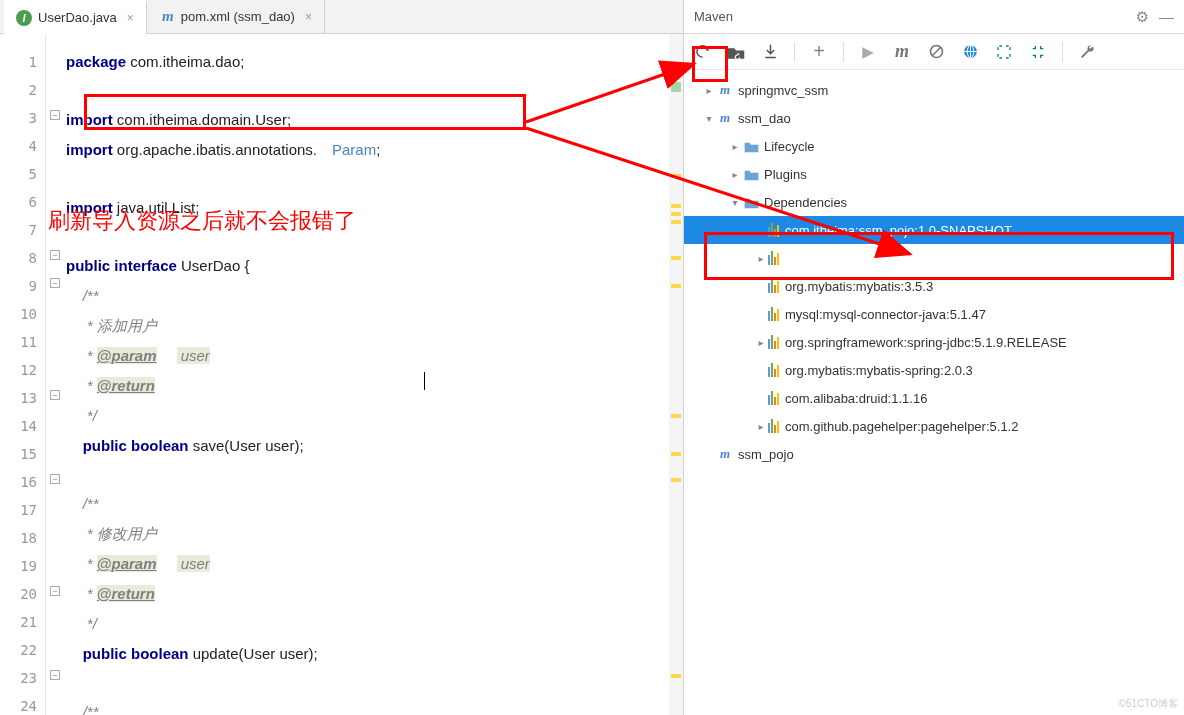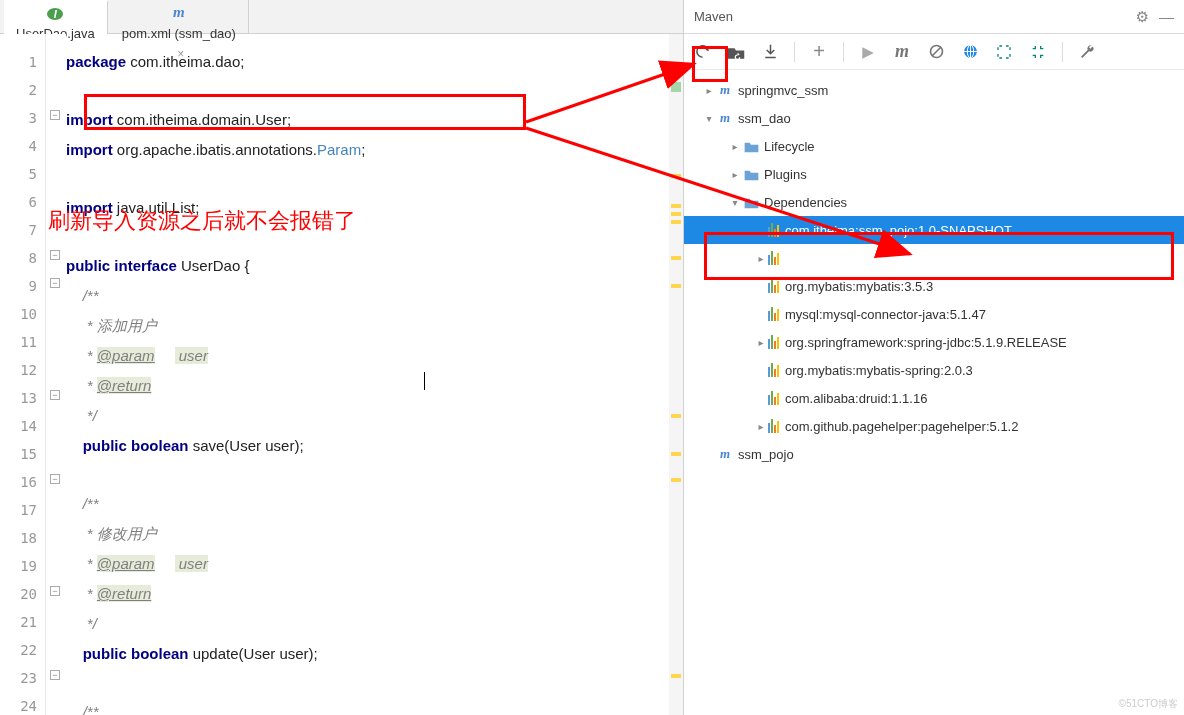--- a/index.html
+++ b/index.html
@@ -2,38 +2,38 @@
 <html><head>
 <meta charset="utf-8">
 <style>
 * { margin:0; padding:0; box-sizing:border-box; font-family: "Segoe UI", "Microsoft YaHei", sans-serif; }
 body { background:#fff; width:1184px; height:715px; overflow:hidden; position:relative; }
 .main { display:flex; height:715px; }
 
 
 .editor-pane { width:684px; border-right:1px solid #d1d1d1; display:flex; flex-direction:column; background:#fff; }
 .editor-tabs { height:34px; background:#f2f2f2; border-bottom:1px solid #d1d1d1; display:flex; align-items:center; padding-left:4px; gap:2px; }
-.tab { display:flex; align-items:center; gap:6px; padding:6px 12px; font-size:13px; color:#333; border-right:1px solid #d1d1d1; height:34px; cursor:pointer;flex-direction:column; }
+.tab { display:flex; align-items:center; gap:6px; padding:6px 12px; font-size:13px; color:#333; border-right:1px solid #d1d1d1; height:34px; cursor:pointer; }
 .tab.active { background:#fff; border-top:2px solid #fff; }
 .tab .close { color:#999; margin-left:4px; font-size:12px; }
 .ico { width:14px; height:14px; display:inline-flex; align-items:center; justify-content:center; font-size:11px; font-weight:bold; border-radius:2px; }
 .ico-java { background:#4b9e4b; color:#fff; border-radius:50%; width:16px; height:16px;}
 .ico-java::before{content:"I"; font-style:italic;}
 .ico-maven { color:#4a86cf; font-weight:bold; font-family:serif; font-style:italic; font-size:15px;}
 .ico-maven::before{content:"m";}
 
 .editor-body { flex:1; display:flex; position:relative; }
 .gutter { width:46px; background:#fff; border-right:1px solid #e8e8e8; padding-top:14px; text-align:right; color:#999; font-family:Consolas,monospace; font-size:14px; line-height:28px; padding-right:8px; user-select:none;}
 .fold-gutter{width:20px; background:#fff; position:relative;}
 .code { flex:1; padding-top:14px; font-family:Consolas,"Courier New",monospace; font-size:15px; line-height:28px; white-space:pre; position:relative; color:#222;}
 .kw { color:#000080; font-weight:bold; }
 .cm { color:#808080; font-style:italic; }
-.jdtag { color:#808080; font-style:italic; font-weight:normal; text-decoration:underline; background:#e6ecd9;}
+.jdtag { color:#808080; font-style:italic; font-weight:bold; text-decoration:underline; background:#e6ecd9;}
 .hl-bg { background:#e6ecd9;margin-left:20px; }
-.param { color:#4585be; }
+.param { color:#4585be;margin-left:15px; }
 .markers { position:absolute; right:0; top:0; width:14px; height:100%; background:#f5f5f5; }
 .marker { position:absolute; right:2px; width:10px; height:4px; }
 .mk-y { background:#ffd54f; }
 .mk-g { background:#a5d6a7; }
 
 .fold-minus{position:absolute; left:4px; width:10px; height:10px; border:1px solid #aaa; background:#fff; font-size:9px; line-height:8px; text-align:center; color:#888;}
 
 
 .red-box{position:absolute; border:3px solid #ff0000; pointer-events:none;}
 .red-text{position:absolute; color:#ff0000; font-size:22px; font-family:"Microsoft YaHei",sans-serif; font-weight:400;}

